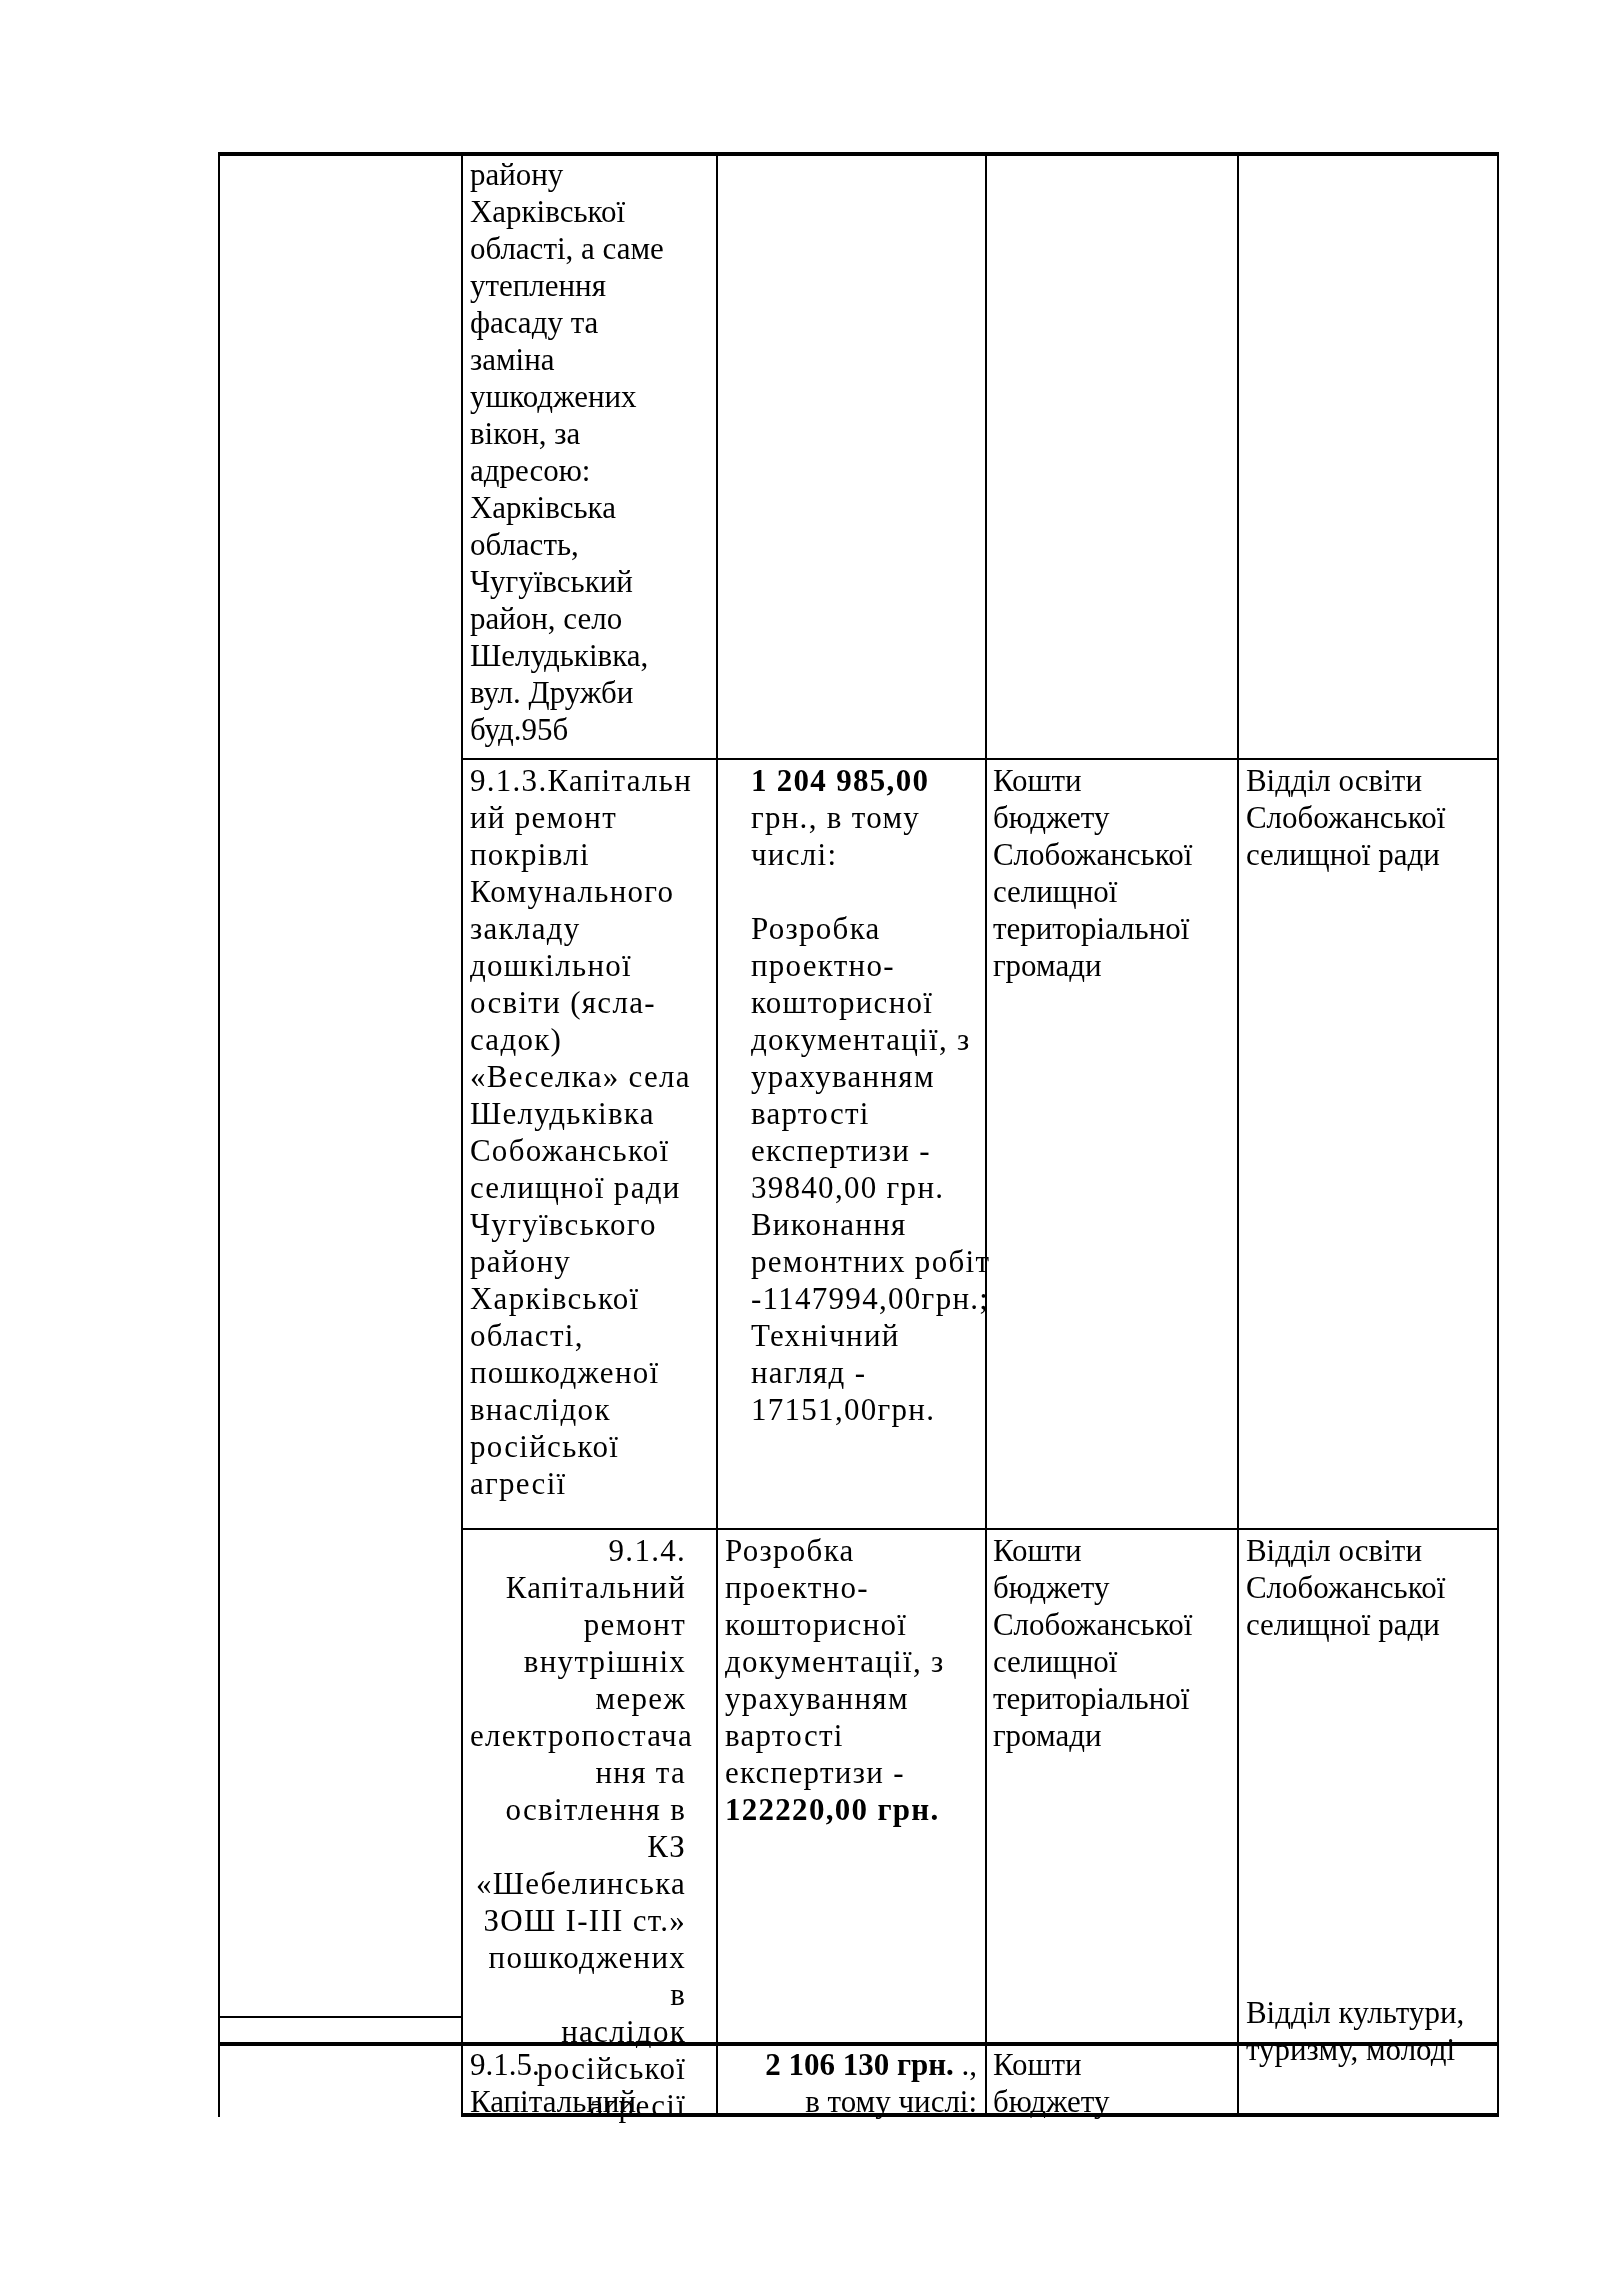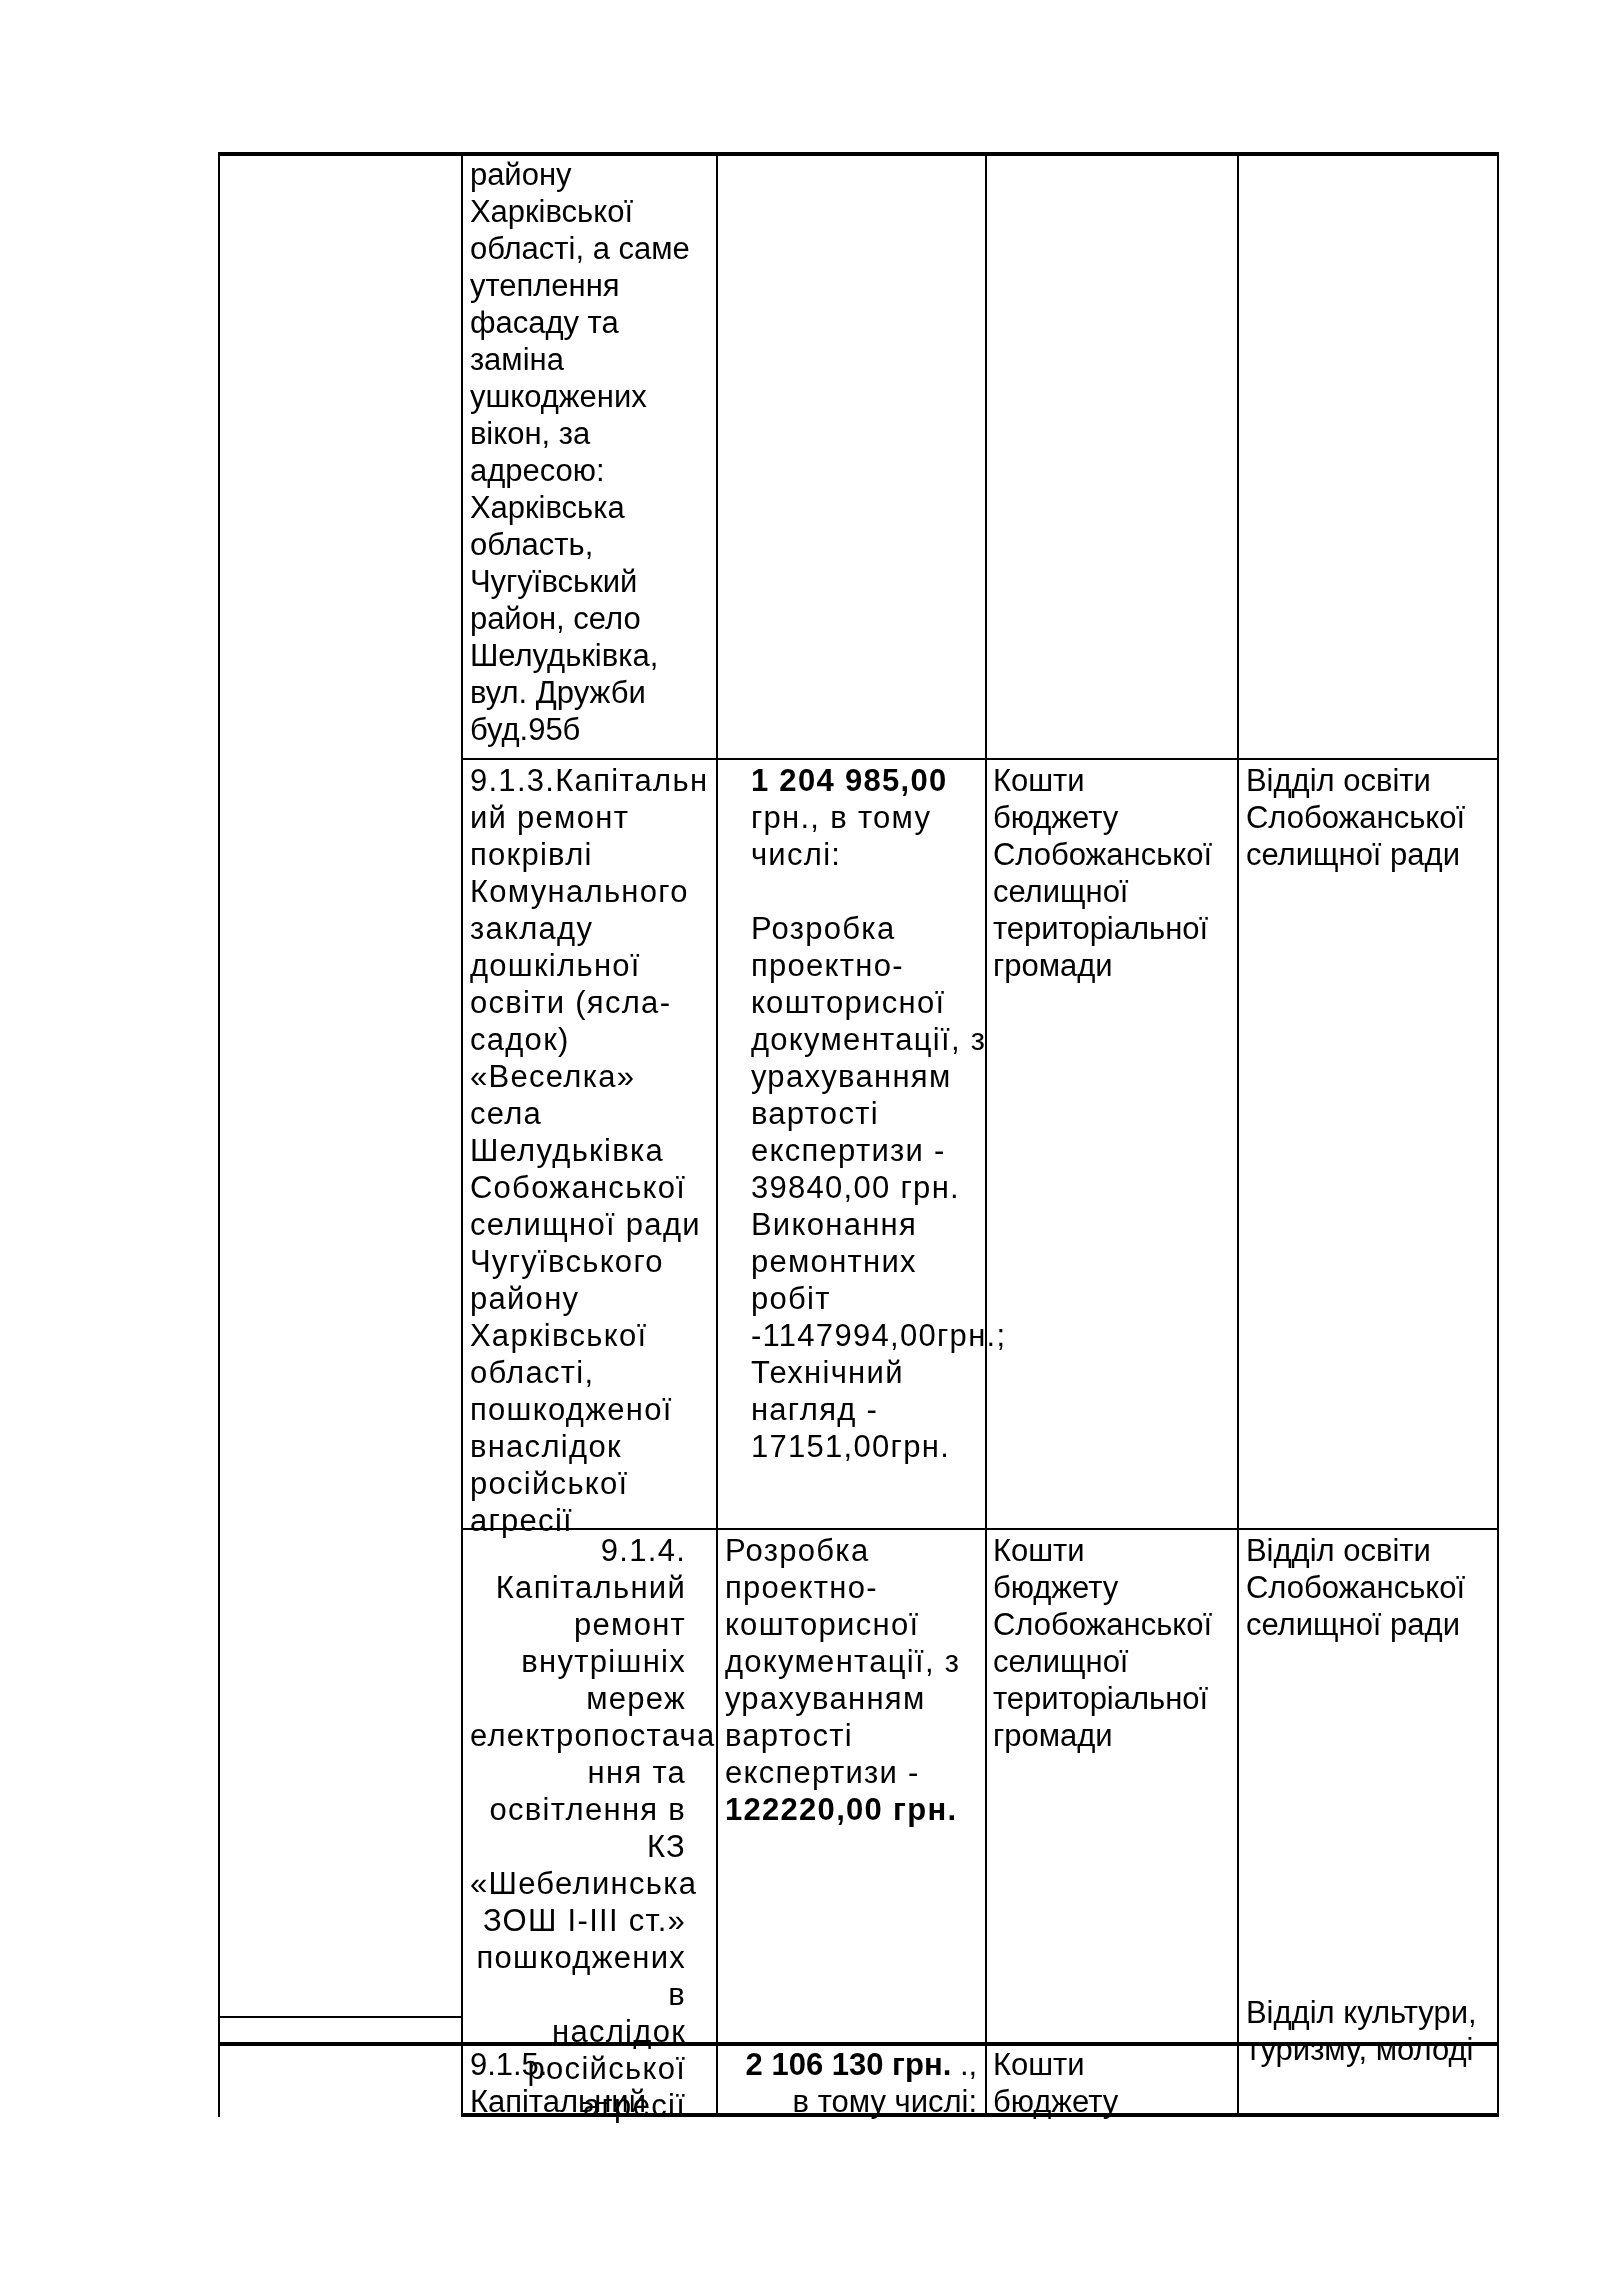--- a/index.html
+++ b/index.html
@@ -6,21 +6,21 @@
     margin: 0;
     padding: 0;
     background: #ffffff;
   }
   .page {
     position: relative;
     width: 1623px;
     height: 2295px;
     background: #ffffff;
     color: #000000;
-    font-family: Liberation Sans, sans-serif;
+    font-family: Liberation Serif, serif;
     overflow: hidden;
   }
   .tbl {
     position: absolute;
     left: 218px;
     top: 152px;
     width: 1281px;
     height: 1965px;
   }
   .cell {

